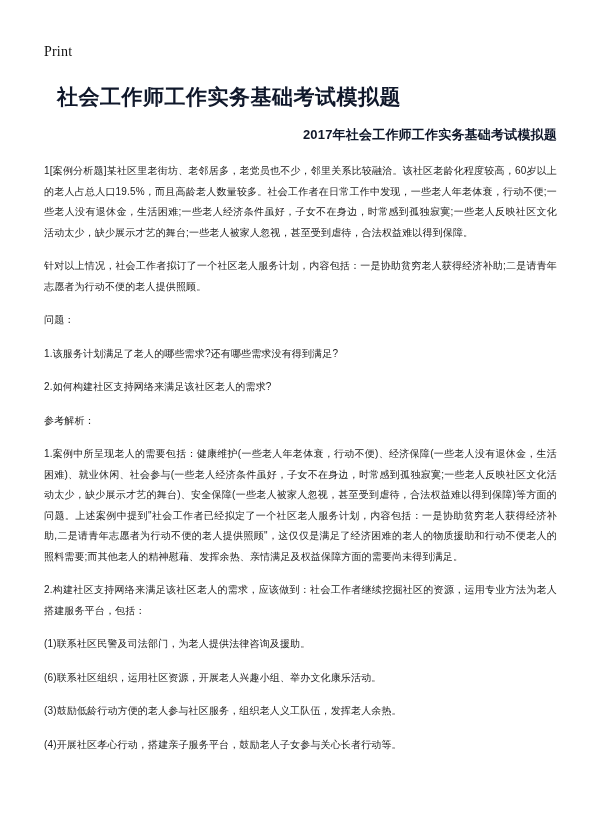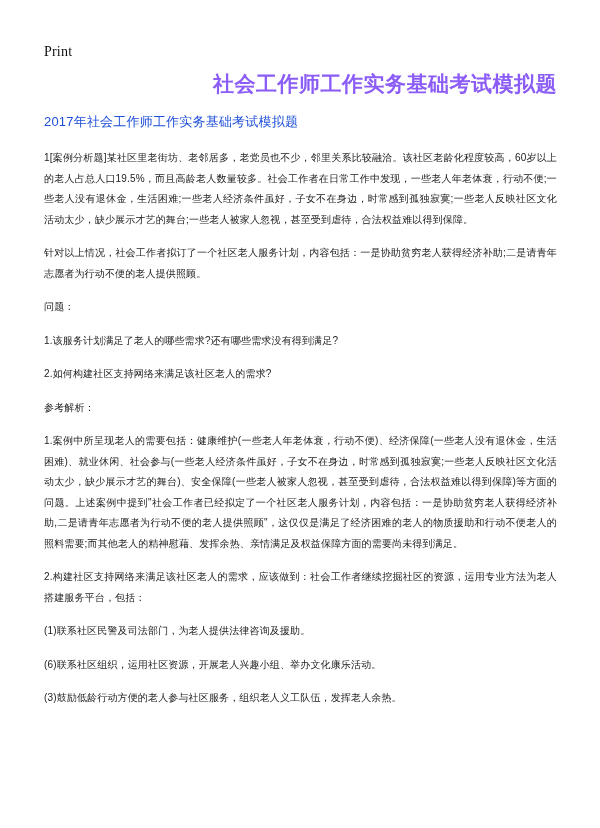--- a/index.html
+++ b/index.html
@@ -36,36 +36,37 @@
   }
 
   .content {
     position: absolute;
     left: 44px;
     top: 70px;
     width: 513px;
   }
 
   .doc-title {
-    margin: 0;
+    margin: 13px;
     font-size: 21px;
     line-height: 28px;
     font-weight: bold;
-    text-align: right;
+    text-align: left;
     letter-spacing: 0.5px;
-    color: #8b5cf6;
+    color: #0f172a;
   }
 
   .doc-subtitle {
     margin: 14px 0 0 0;
     font-size: 13px;
     line-height: 20px;
-    font-weight: normal;
-    color: #1d4ed8;
+    font-weight: bold;
+    color: #0f172a;
     letter-spacing: 0.2px;
+    text-align: right;
   }
 
   .body-block {
     margin-top: 16px;
   }
 
   p.para {
     margin: 0 0 13px 0;
     font-size: 10px;
     line-height: 20.5px;
@@ -97,16 +98,17 @@
       <p class="para">针对以上情况，社会工作者拟订了一个社区老人服务计划，内容包括：一是协助贫穷老人获得经济补助;二是请青年志愿者为行动不便的老人提供照顾。</p>
       <p class="para">问题：</p>
       <p class="para">1.该服务计划满足了老人的哪些需求?还有哪些需求没有得到满足?</p>
       <p class="para">2.如何构建社区支持网络来满足该社区老人的需求?</p>
       <p class="para">参考解析：</p>
       <p class="para">1.案例中所呈现老人的需要包括：健康维护(一些老人年老体衰，行动不便)、经济保障(一些老人没有退休金，生活困难)、就业休闲、社会参与(一些老人经济条件虽好，子女不在身边，时常感到孤独寂寞;一些老人反映社区文化活动太少，缺少展示才艺的舞台)、安全保障(一些老人被家人忽视，甚至受到虐待，合法权益难以得到保障)等方面的问题。上述案例中提到"社会工作者已经拟定了一个社区老人服务计划，内容包括：一是协助贫穷老人获得经济补助,二是请青年志愿者为行动不便的老人提供照顾"，这仅仅是满足了经济困难的老人的物质援助和行动不便老人的照料需要;而其他老人的精神慰藉、发挥余热、亲情满足及权益保障方面的需要尚未得到满足。</p>
       <p class="para">2.构建社区支持网络来满足该社区老人的需求，应该做到：社会工作者继续挖掘社区的资源，运用专业方法为老人搭建服务平台，包括：</p>
       <p class="para">(1)联系社区民警及司法部门，为老人提供法律咨询及援助。</p>
       <p class="para">(6)联系社区组织，运用社区资源，开展老人兴趣小组、举办文化康乐活动。</p>
       <p class="para">(3)鼓励低龄行动方便的老人参与社区服务，组织老人义工队伍，发挥老人余热。</p>
+      <p class="para">(4)开展社区孝心行动，搭建亲子服务平台，鼓励老人子女参与关心长者行动等。</p>
     </div>
 
   </div>
 </div>
 
 </body></html>

